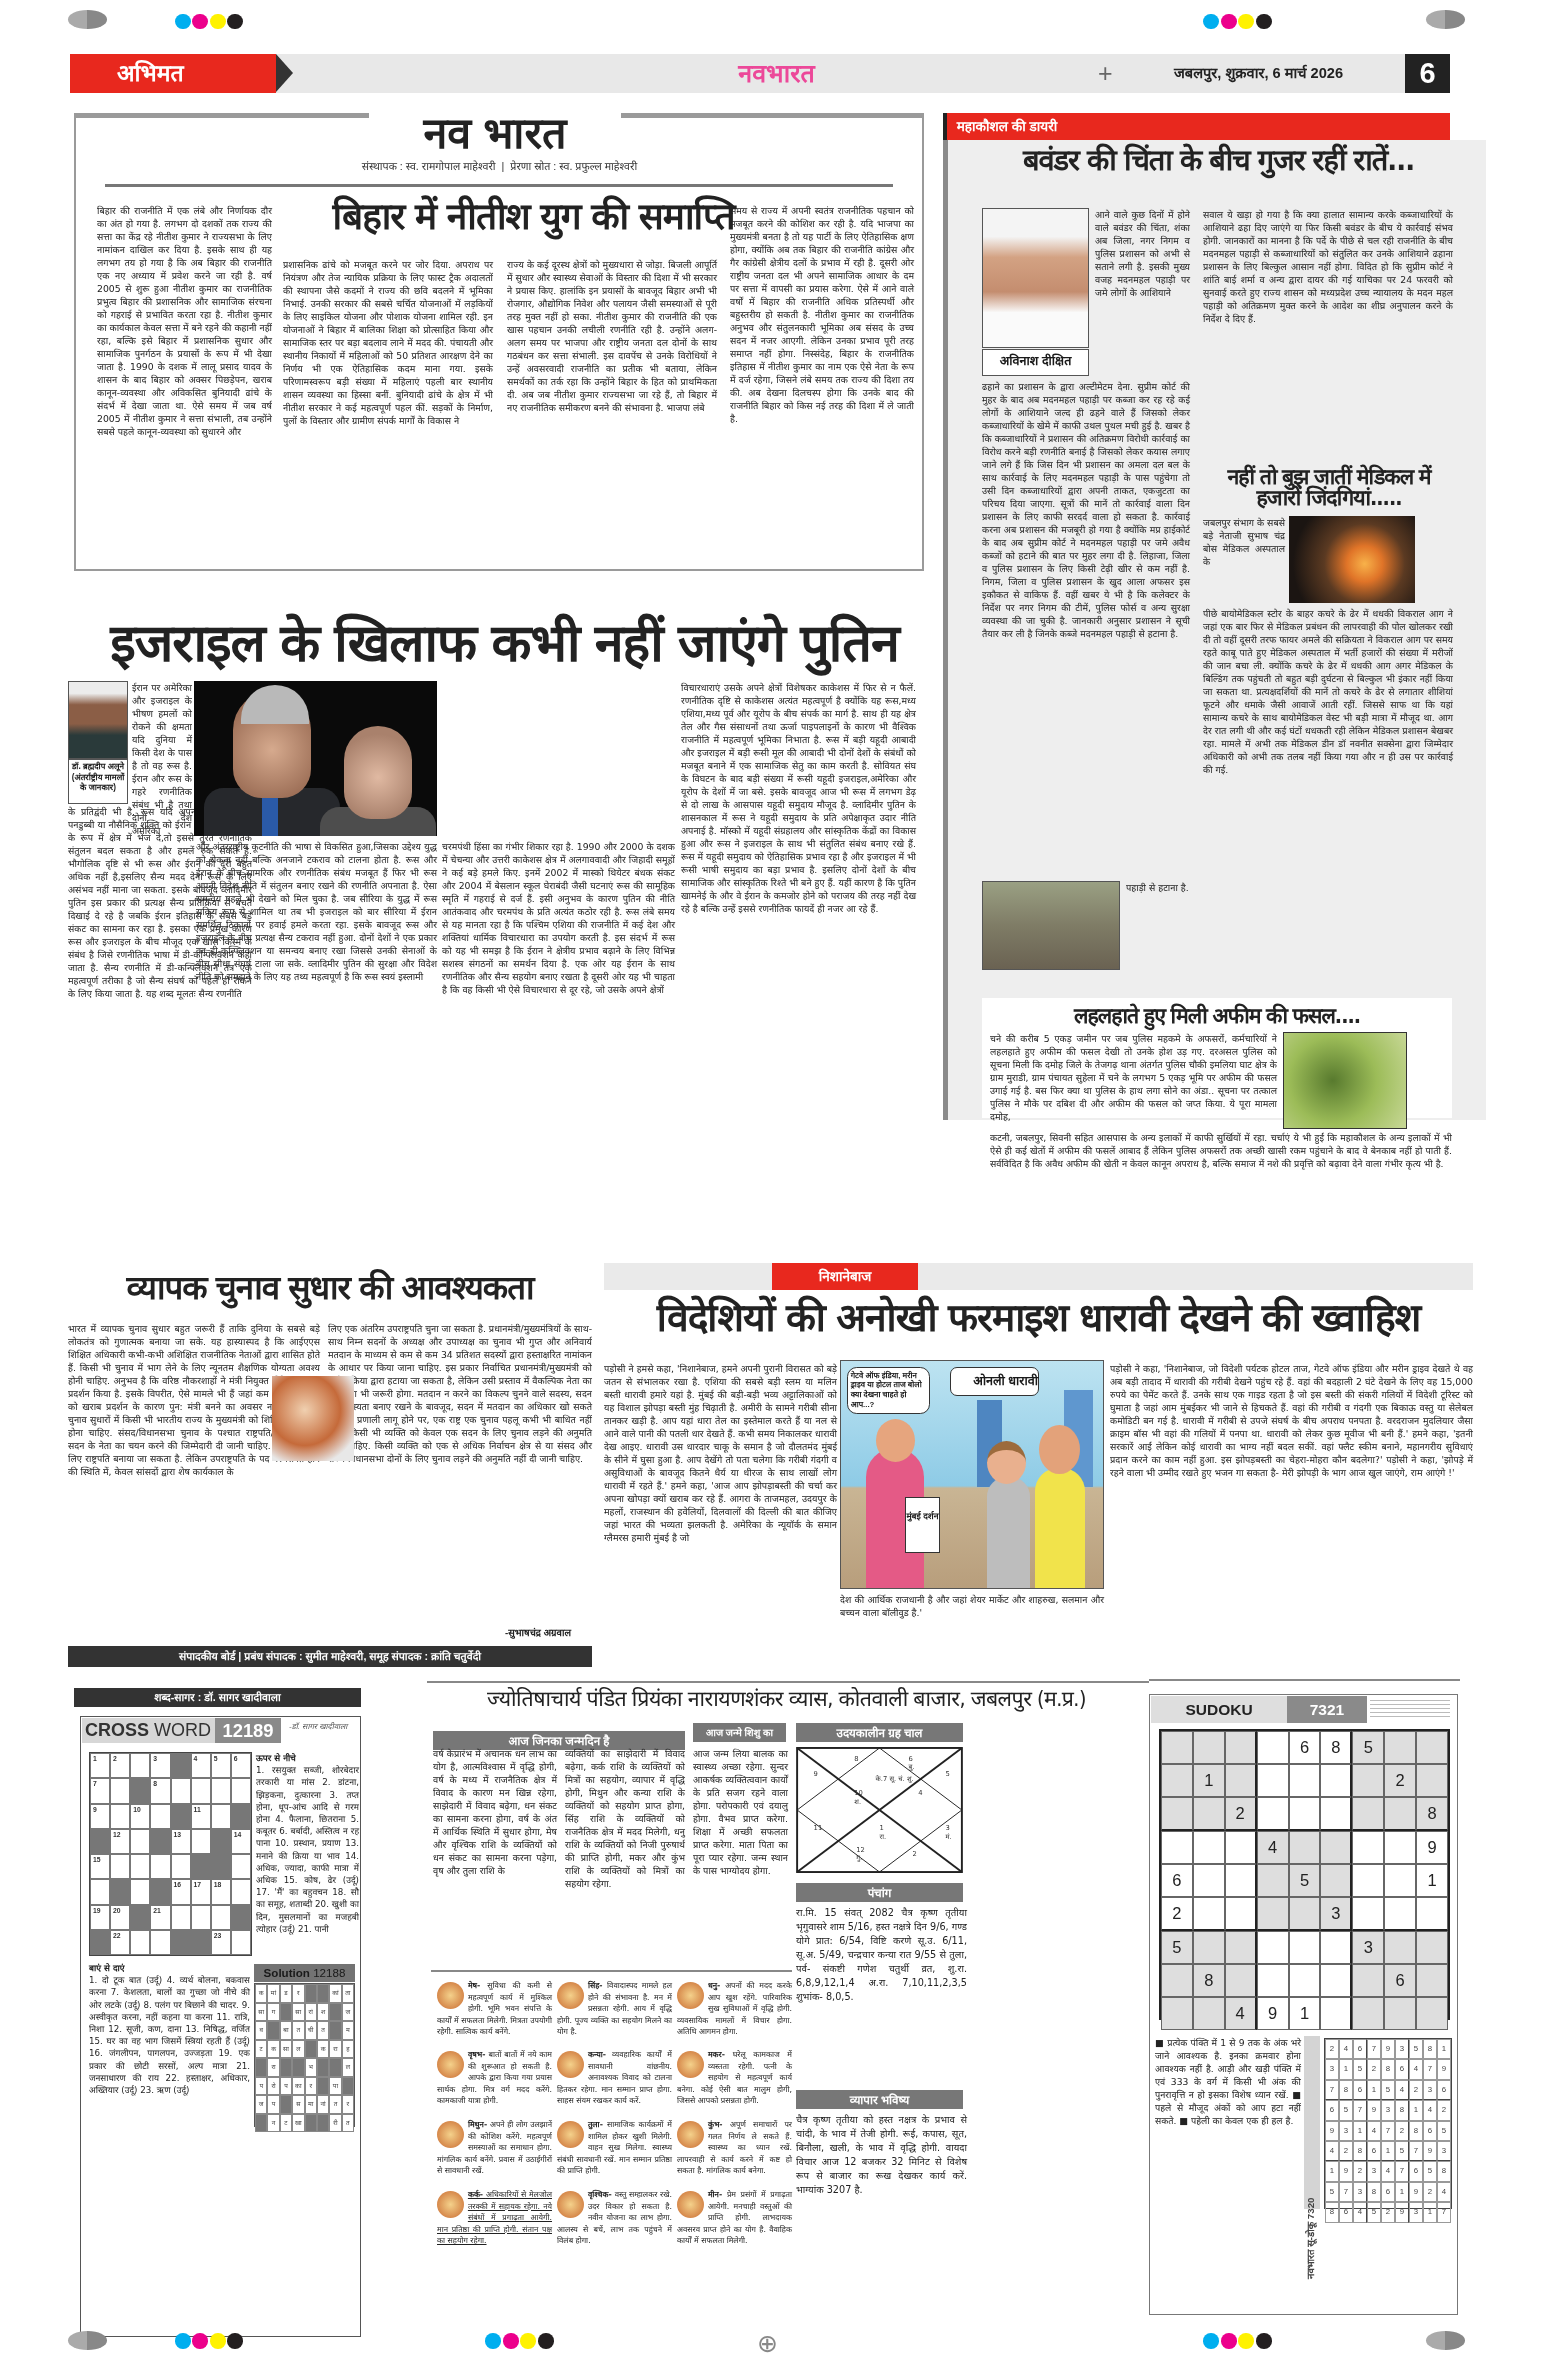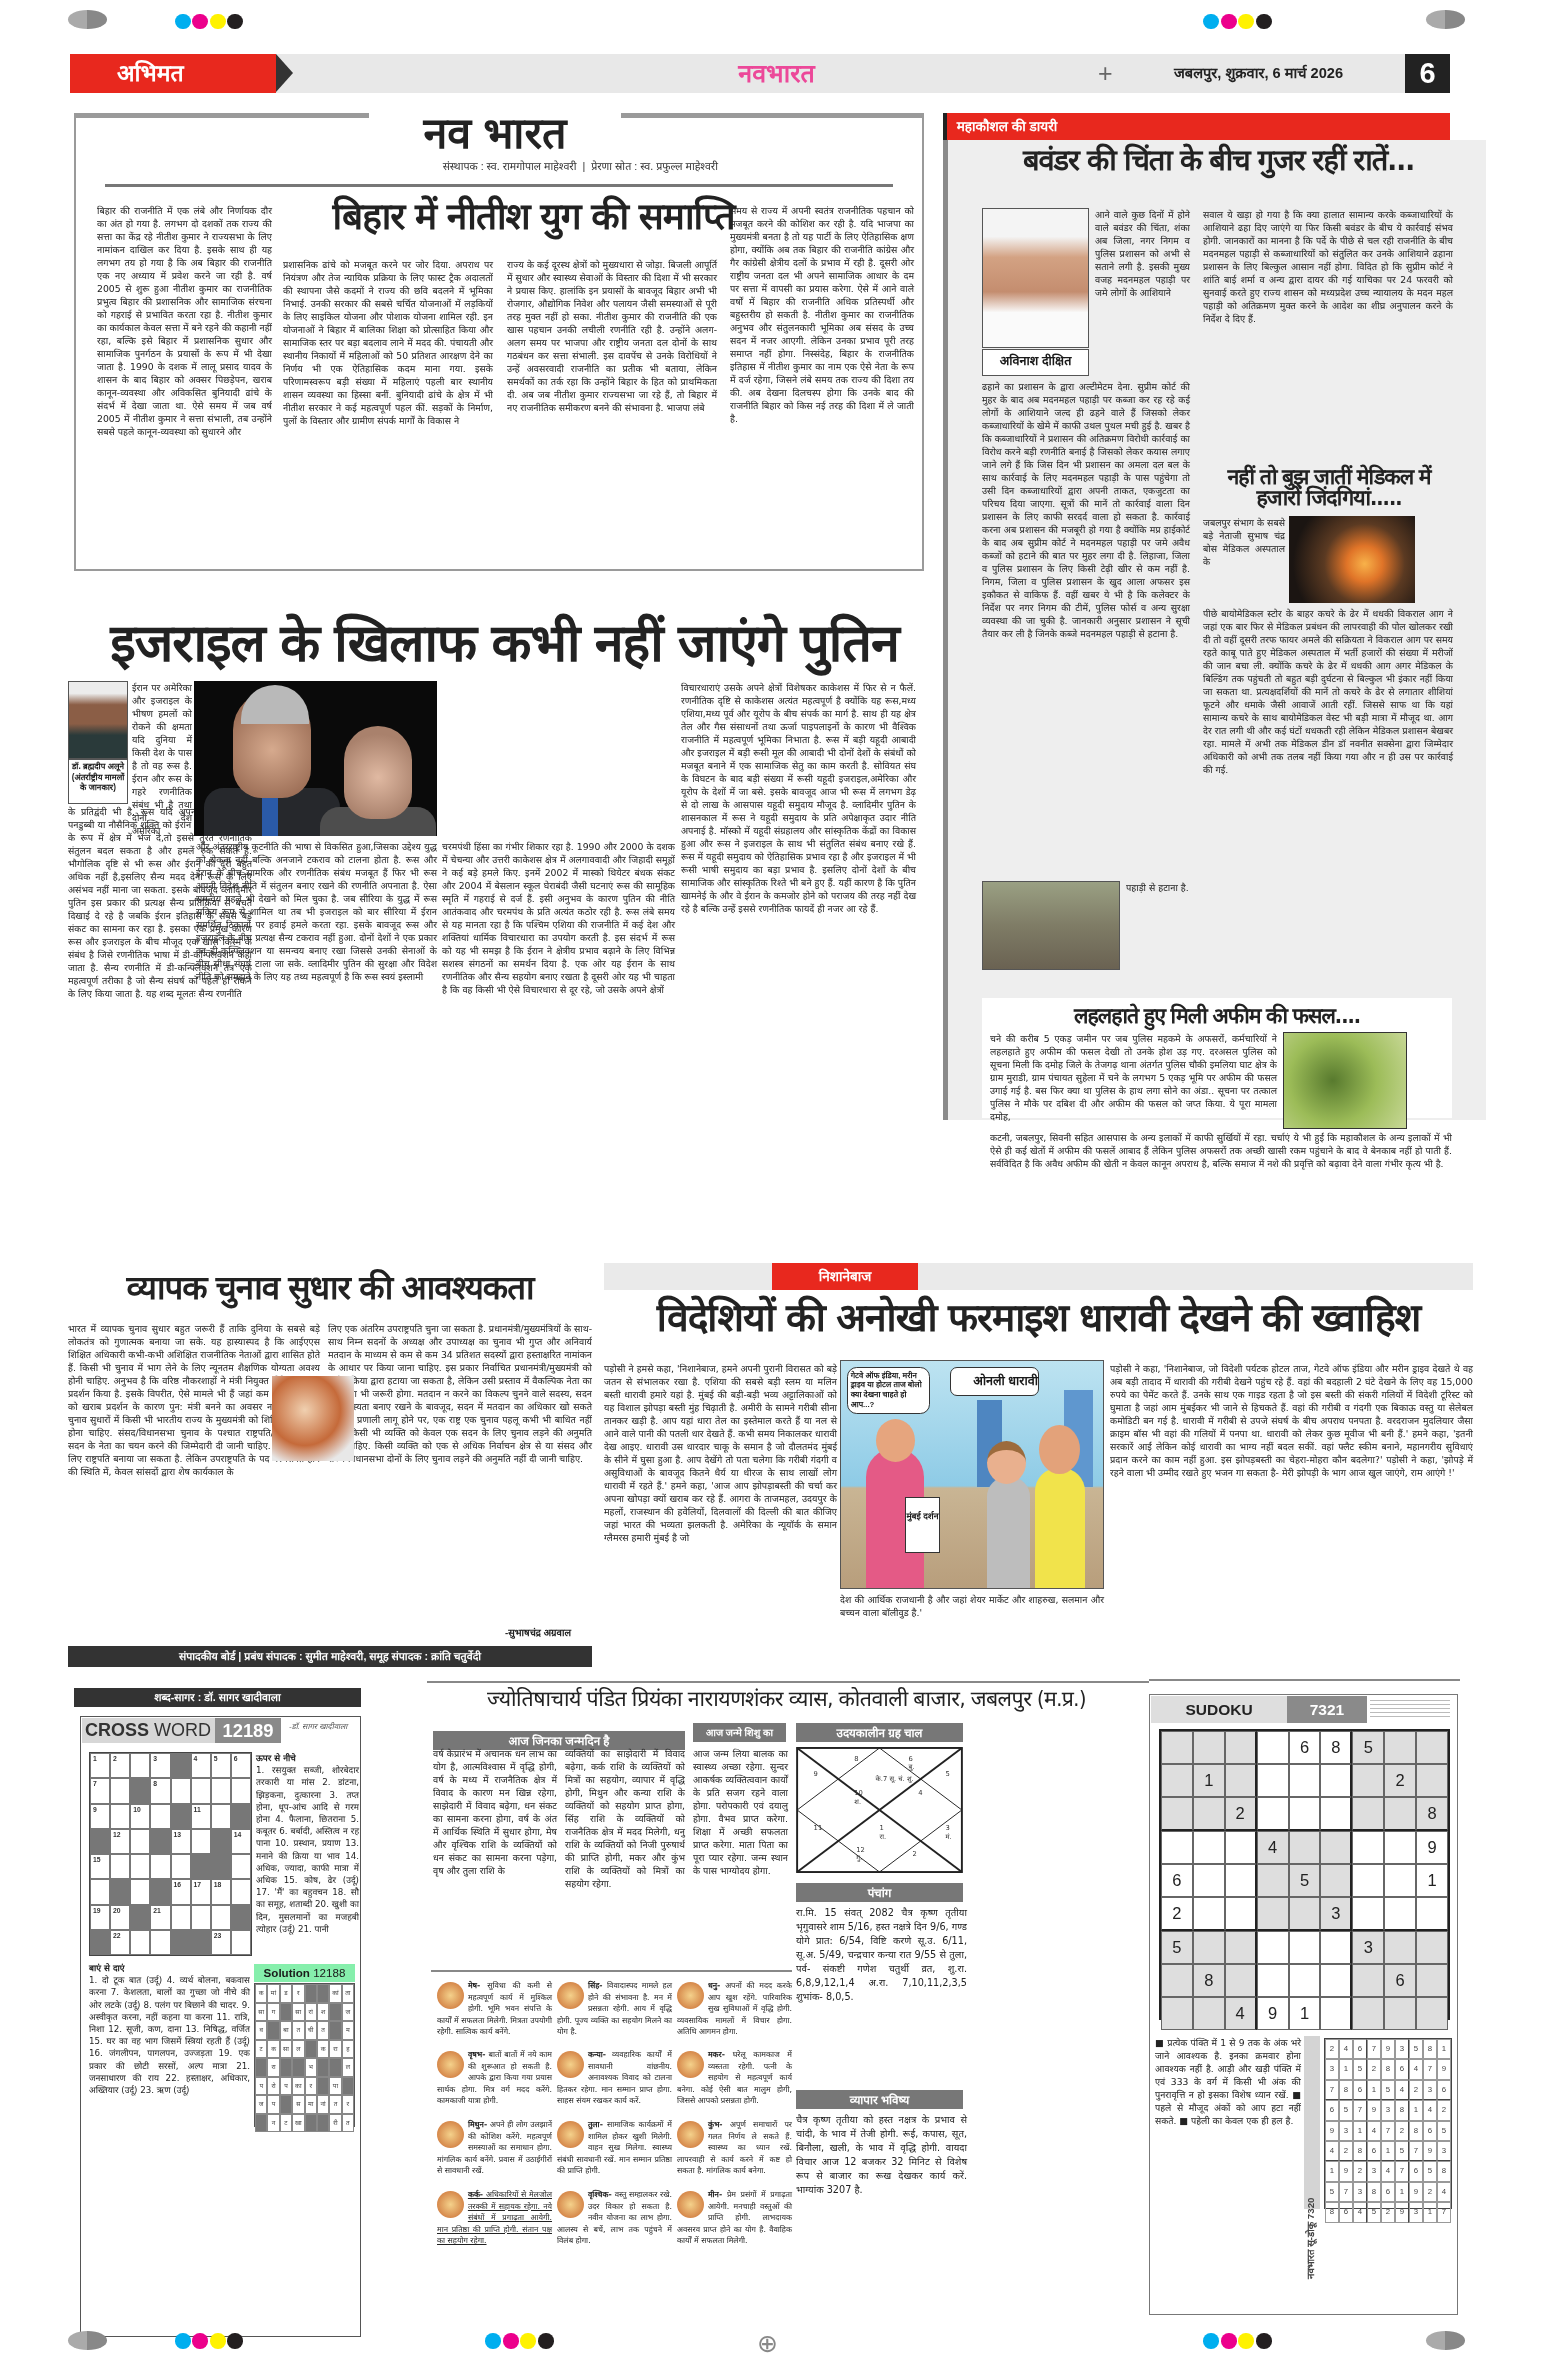--- a/index.html
+++ b/index.html
@@ -12,21 +12,21 @@
 #hdr-sec{left:70px;top:54px;width:206px;height:39px;background:#e8281e;color:#fff;font-weight:bold;font-size:23px;line-height:39px;padding-left:47px}
 #hdr-arrow{left:276px;top:54px;width:0;height:0;border-top:19.4px solid transparent;border-bottom:19.4px solid transparent;border-left:17.5px solid #333}
 #hdr-brand{left:660px;top:54px;width:233px;text-align:center;font-weight:bold;font-size:25px;line-height:39px;color:#ec4899}
 #hdr-plus{left:1098px;top:54px;font-size:25px;line-height:39px;color:#666}
 #hdr-date{left:1174px;top:54px;font-size:14.6px;line-height:39px;color:#222;font-weight:bold}
 #hdr-page{left:1405px;top:54px;width:45px;height:39px;background:#222;color:#fff;font-weight:bold;font-size:29px;line-height:39px;text-align:center}
 
 #ed-box{left:74px;top:113px;width:850px;height:458px;border:2.9px solid #9a9a9a;border-top-width:5.8px}
 #masthead{left:369px;top:107px;width:252px;height:70px;background:#fff}
 #mast-logo{left:369px;top:109px;width:252px;text-align:center;font-weight:bold;font-size:43px;line-height:49px;color:#222}
-#mast-sub{left:281px;top:159px;width:437px;text-align:right;font-size:10.7px;color:#333}
+#mast-sub{left:281px;top:159px;width:437px;text-align:center;font-size:10.7px;color:#333}
 #mast-rule{left:105px;top:184px;width:788px;height:2.9px;background:#777}
 #ed-title{left:291px;top:198px;width:485px;font-size:37px}
 #ed-col1{left:97px;top:204px;width:175px}
 #ed-col2{left:283px;top:258px;width:210px}
 #ed-col3{left:507px;top:258px;width:210px}
 #ed-col4{left:730px;top:204px;width:184px}
 
 #diary-tag{left:943px;top:113px;width:507px;height:27px;background:#e8281e;border-left:4.9px solid #222;color:#fff;font-size:13.6px;font-weight:bold;line-height:27px;padding-left:9.7px}
 #diary-box{left:943px;top:140px;width:543px;height:980px;background:#eeeeee;border-left:5.8px solid #8a8a8a}
 #diary-title{left:966px;top:146px;width:505px;font-size:29px;text-align:center}
@@ -94,21 +94,21 @@
 #cw-head{left:82px;top:1718px;width:159px;height:25px;background:#d7d7d7}
 #cw-title{left:85px;top:1718px;font-size:18px;line-height:25px;font-weight:bold;color:#333}
 #cw-title .lite{font-weight:normal}
 #cw-num{left:215px;top:1718px;width:66px;height:25px;background:#8a8a8a;color:#fff;font-size:18.4px;font-weight:bold;line-height:25px;text-align:center}
 #cw-author{left:289px;top:1721px;font-size:7.8px;font-style:italic;color:#555}
 #cw-grid{left:89px;top:1752px;width:163px;height:204px;display:grid;grid-template-columns:repeat(8,1fr);grid-template-rows:repeat(8,1fr);border:1.9px solid #444}
 .cw-cell{border:0.5px solid #777;font-size:6.8px;font-weight:bold;padding:1px 1.9px;color:#333;background:#fff}
 .cw-cell.blk{background:#777}
 #cw-down{left:256px;top:1752px;width:103px}
 #cw-across{left:89px;top:1962px;width:161px}
-#sol-head{left:254px;top:1964px;width:101px;height:17.5px;background:#86efac;font-size:11.6px;text-align:center;line-height:17.5px}
+#sol-head{left:254px;top:1964px;width:101px;height:17.5px;background:#737373;font-size:11.6px;text-align:center;line-height:17.5px}
 #sol-grid{left:254px;top:1983px;width:101px;height:144px;display:grid;grid-template-columns:repeat(8,1fr);grid-template-rows:repeat(8,1fr);border:1px solid #555}
 .sol-cell{border:0.5px solid #888;font-size:6.3px;text-align:center;line-height:16.5px;color:#444;background:#fff}
 .sol-cell.blk{background:#777}
 
 #astro-rule{left:427px;top:1681px;width:722px;height:1.9px;background:#888}
 #astro-title{left:437px;top:1688px;width:699px;font-size:21.3px;text-align:center;font-weight:normal;letter-spacing:-0.5px}
 .sub-hdr{background:#777;color:#fff;font-weight:bold;text-align:center;font-size:11.6px;line-height:19.4px;height:19.4px}
 #bday-hdr{left:433px;top:1731px;width:252px}
 #bday-c1{left:433px;top:1747px;width:124px}
 #bday-c2{left:565px;top:1747px;width:120px}

